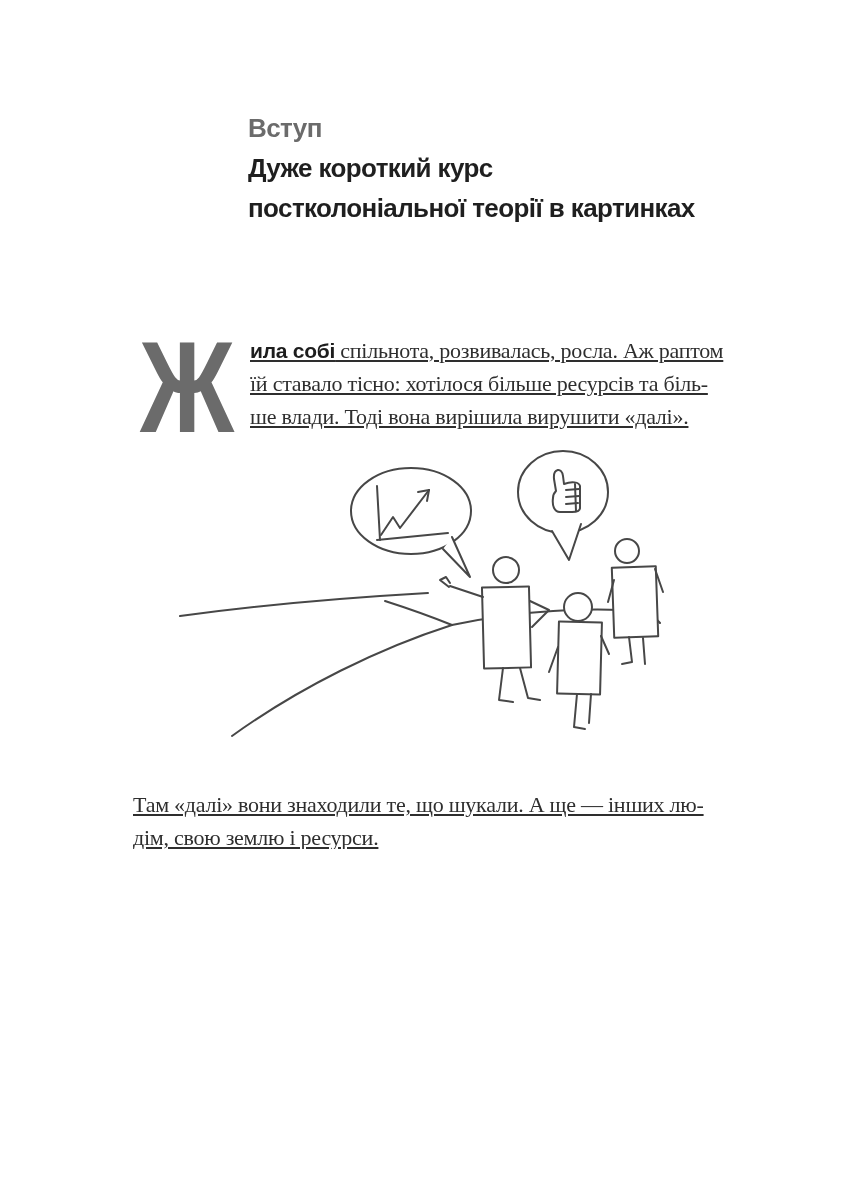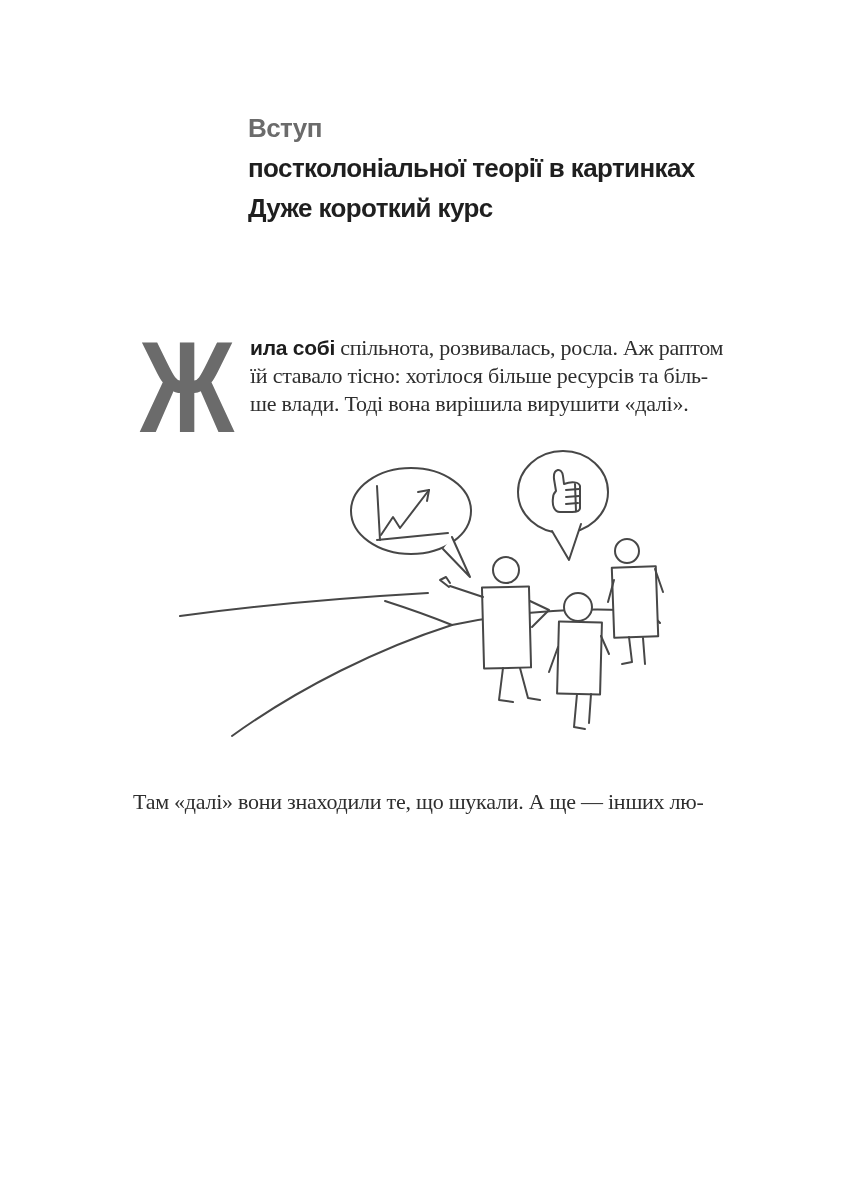--- a/index.html
+++ b/index.html
@@ -7,22 +7,22 @@
     position:relative;width:849px;height:849px;background:#ffffff;
     overflow:hidden;font-family:"Liberation Serif",serif;
   }
   .heading{
     position:absolute;left:248px;top:108px;
     font-family:"Liberation Sans",sans-serif;font-weight:700;
     font-size:26px;line-height:40px;letter-spacing:-0.6px;color:#1f1f1f;
   }
   .kicker{color:#6b6b6b;}
   .para{
-    position:absolute;font-size:22px;line-height:28px;letter-spacing:-0.25px;
-    color:#2e2e2e;white-space:nowrap;
+    position:absolute;font-size:22px;line-height:33px;letter-spacing:-0.25px;
+    color:#2e2e2e;white-space:nowrap;text-decoration:underline;
   }
   .para1{left:250px;top:334px;}
   .para2{left:133px;top:788px;}
   .lead-bold{
     font-family:"Liberation Sans",sans-serif;font-weight:700;
     font-size:21px;color:#1d1d1d;
   }
   .dropcap-svg{position:absolute;left:140px;top:337px;overflow:visible;}
   .dropcap-text{
     font-family:"Liberation Sans",sans-serif;font-weight:700;
@@ -37,22 +37,22 @@
     font-size:112px;fill:#1c1c1c;
   }
 </style>
 </head>
 <body>
 
 <div class="page">
 
   <header class="heading">
     <div class="kicker">Вступ</div>
+    <div>Дуже короткий курс</div>
     <div>постколоніальної теорії в картинках</div>
-    <div>Дуже короткий курс</div>
   </header>
 
   <svg class="dropcap-svg" width="120" height="100" viewBox="0 0 120 100">
     <text class="dropcap-text" x="0" y="95" transform="scale(0.8 1)">Ж</text>
   </svg>
 
   <section class="para para1">
     <div><span class="lead-bold">ила собі</span><span> спільнота, розвивалась, росла. Аж раптом</span></div>
     <div>їй ставало тісно: хотілося більше ресурсів та біль-</div>
     <div>ше влади. Тоді вона вирішила вирушити «далі».</div>
@@ -114,20 +114,21 @@
         <path d="M566,40 L579,39"></path>
         <path d="M566,47 L579,46"></path>
         <path d="M566,54 L578,53"></path>
         <path d="M575,34 L576,61"></path>
       </g>
     </g>
   </svg>
 
   <section class="para para2">
     <div>Там «далі» вони знаходили те, що шукали. А ще — інших лю-</div>
+    <div>дім, свою землю і ресурси.</div>
   </section>
 
   <svg class="illus illus2" width="849" height="220" viewBox="0 0 849 220">
     <g class="ink">
       <path d="M205,170 C270,152 380,137 470,137"></path>
       <path d="M470,137 C555,122 615,112 663,110"></path>
       <path d="M487,139 C560,158 620,178 662,199"></path>
     </g>
 
     <g class="ink">

